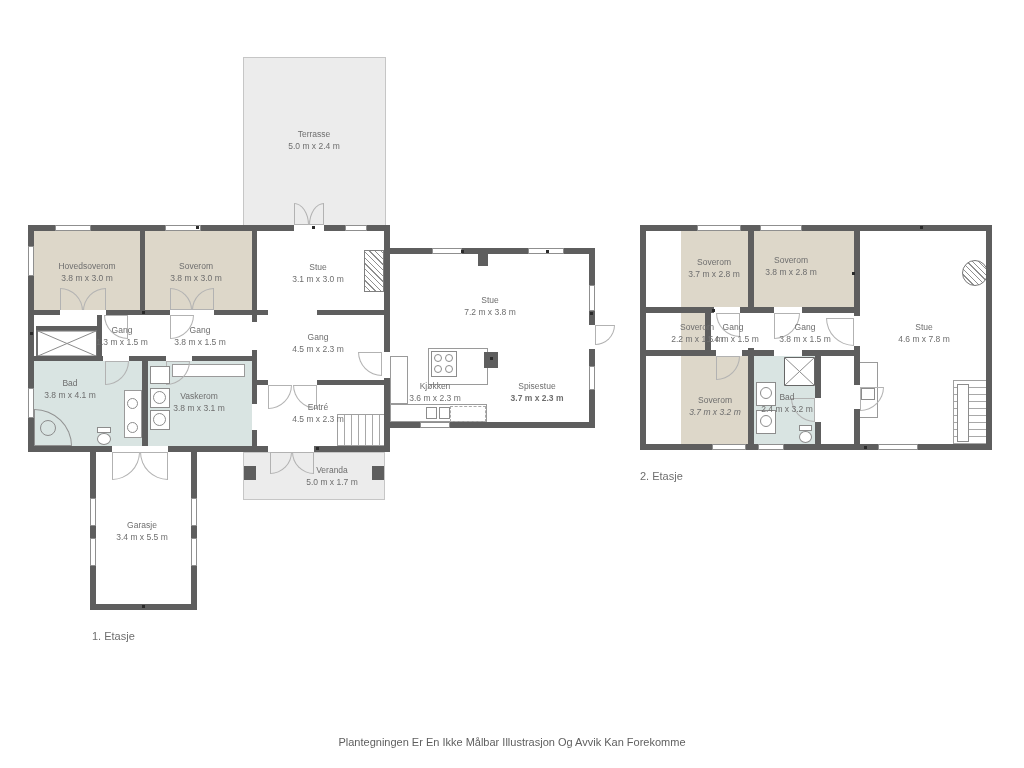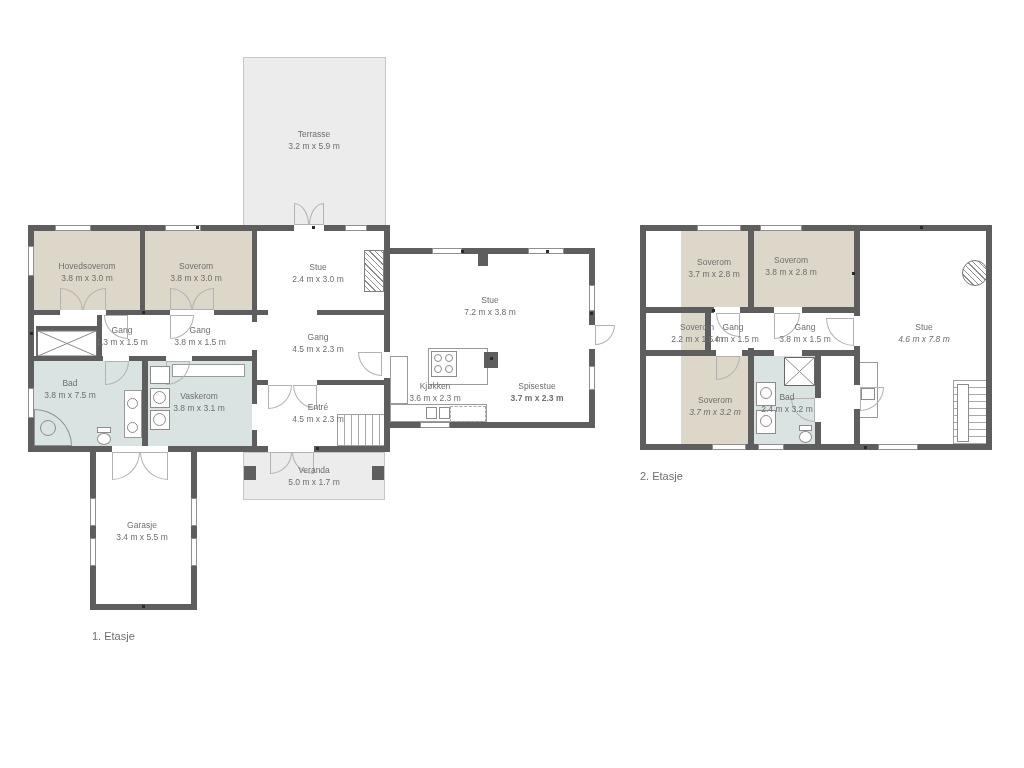--- a/index.html
+++ b/index.html
@@ -218,71 +218,71 @@
   <div class="tick" style="left:590px;top:312px;"></div>
   <div class="tick" style="left:316px;top:447px;"></div>
   <div class="tick" style="left:142px;top:605px;"></div>
   <div class="tick" style="left:712px;top:309px;"></div>
   <div class="tick" style="left:852px;top:272px;"></div>
   <div class="tick" style="left:920px;top:226px;"></div>
   <div class="tick" style="left:864px;top:446px;"></div>
 
   <div class="rl" style="left:314px;top:140px;">
     <span style="display:block;">Terrasse</span>
-    <span style="display:block;">3.2 m x 5.9 m</span>
+    <span style="display:block;">5.0 m x 2.4 m</span>
   </div>
   <div class="rl" style="left:87px;top:272px;">
     <span style="display:block;text-align:right;">Hovedsoverom</span>
     <span style="display:block;">3.8 m x 3.0 m</span>
   </div>
   <div class="rl" style="left:196px;top:272px;">
     <span style="display:block;">Soverom</span>
     <span style="display:block;">3.8 m x 3.0 m</span>
   </div>
   <div class="rl" style="left:318px;top:273px;">
     <span style="display:block;">Stue</span>
-    <span style="display:block;">2.4 m x 3.0 m</span>
+    <span style="display:block;">3.1 m x 3.0 m</span>
   </div>
   <div class="rl" style="left:122px;top:336px;">
     <span style="display:block;">Gang</span>
     <span style="display:block;">1.3 m x 1.5 m</span>
   </div>
   <div class="rl" style="left:200px;top:336px;">
     <span style="display:block;">Gang</span>
     <span style="display:block;">3.8 m x 1.5 m</span>
   </div>
   <div class="rl" style="left:318px;top:343px;">
     <span style="display:block;">Gang</span>
     <span style="display:block;">4.5 m x 2.3 m</span>
   </div>
   <div class="rl" style="left:490px;top:306px;">
     <span style="display:block;">Stue</span>
     <span style="display:block;">7.2 m x 3.8 m</span>
   </div>
   <div class="rl" style="left:70px;top:389px;">
     <span style="display:block;">Bad</span>
-    <span style="display:block;">3.8 m x 7.5 m</span>
+    <span style="display:block;">3.8 m x 4.1 m</span>
   </div>
   <div class="rl" style="left:199px;top:402px;">
     <span style="display:block;">Vaskerom</span>
     <span style="display:block;">3.8 m x 3.1 m</span>
   </div>
   <div class="rl" style="left:318px;top:413px;">
     <span style="display:block;">Entré</span>
     <span style="display:block;">4.5 m x 2.3 m</span>
   </div>
   <div class="rl" style="left:435px;top:392px;">
     <span style="display:block;">Kjøkken</span>
     <span style="display:block;">3.6 m x 2.3 m</span>
   </div>
   <div class="rl" style="left:537px;top:392px;">
     <span style="display:block;">Spisestue</span>
     <span style="display:block;font-weight:bold;">3.7 m x 2.3 m</span>
   </div>
-  <div class="rl" style="left:314px;top:476px;">
+  <div class="rl" style="left:332px;top:476px;">
     <span style="display:block;">Veranda</span>
     <span style="display:block;">5.0 m x 1.7 m</span>
   </div>
   <div class="rl" style="left:142px;top:531px;">
     <span style="display:block;">Garasje</span>
     <span style="display:block;">3.4 m x 5.5 m</span>
   </div>
 
   <div class="rl" style="left:714px;top:268px;">
     <span style="display:block;">Soverom</span>
@@ -299,27 +299,28 @@
   <div class="rl" style="left:733px;top:333px;">
     <span style="display:block;">Gang</span>
     <span style="display:block;">1.4 m x 1.5 m</span>
   </div>
   <div class="rl" style="left:805px;top:333px;">
     <span style="display:block;">Gang</span>
     <span style="display:block;">3.8 m x 1.5 m</span>
   </div>
   <div class="rl" style="left:924px;top:333px;">
     <span style="display:block;">Stue</span>
-    <span style="display:block;font-style:italic;">4.6 m x 7.8 m</span>
+    <span style="display:block;">4.6 m x 7.8 m</span>
   </div>
   <div class="rl" style="left:715px;top:406px;">
     <span style="display:block;">Soverom</span>
     <span style="display:block;font-style:italic;">3.7 m x 3.2 m</span>
   </div>
   <div class="rl" style="left:787px;top:403px;">
     <span style="display:block;">Bad</span>
     <span style="display:block;">2.4 m x 3.2 m</span>
   </div>
 
   <div class="cap" style="left:92px;top:630px;">1. Etasje</div>
   <div class="cap" style="left:640px;top:470px;">2. Etasje</div>
+  <div id="disclaimer">Plantegningen Er En Ikke Målbar Illustrasjon Og Avvik Kan Forekomme</div>
 
 </div>
 
 </body></html>

